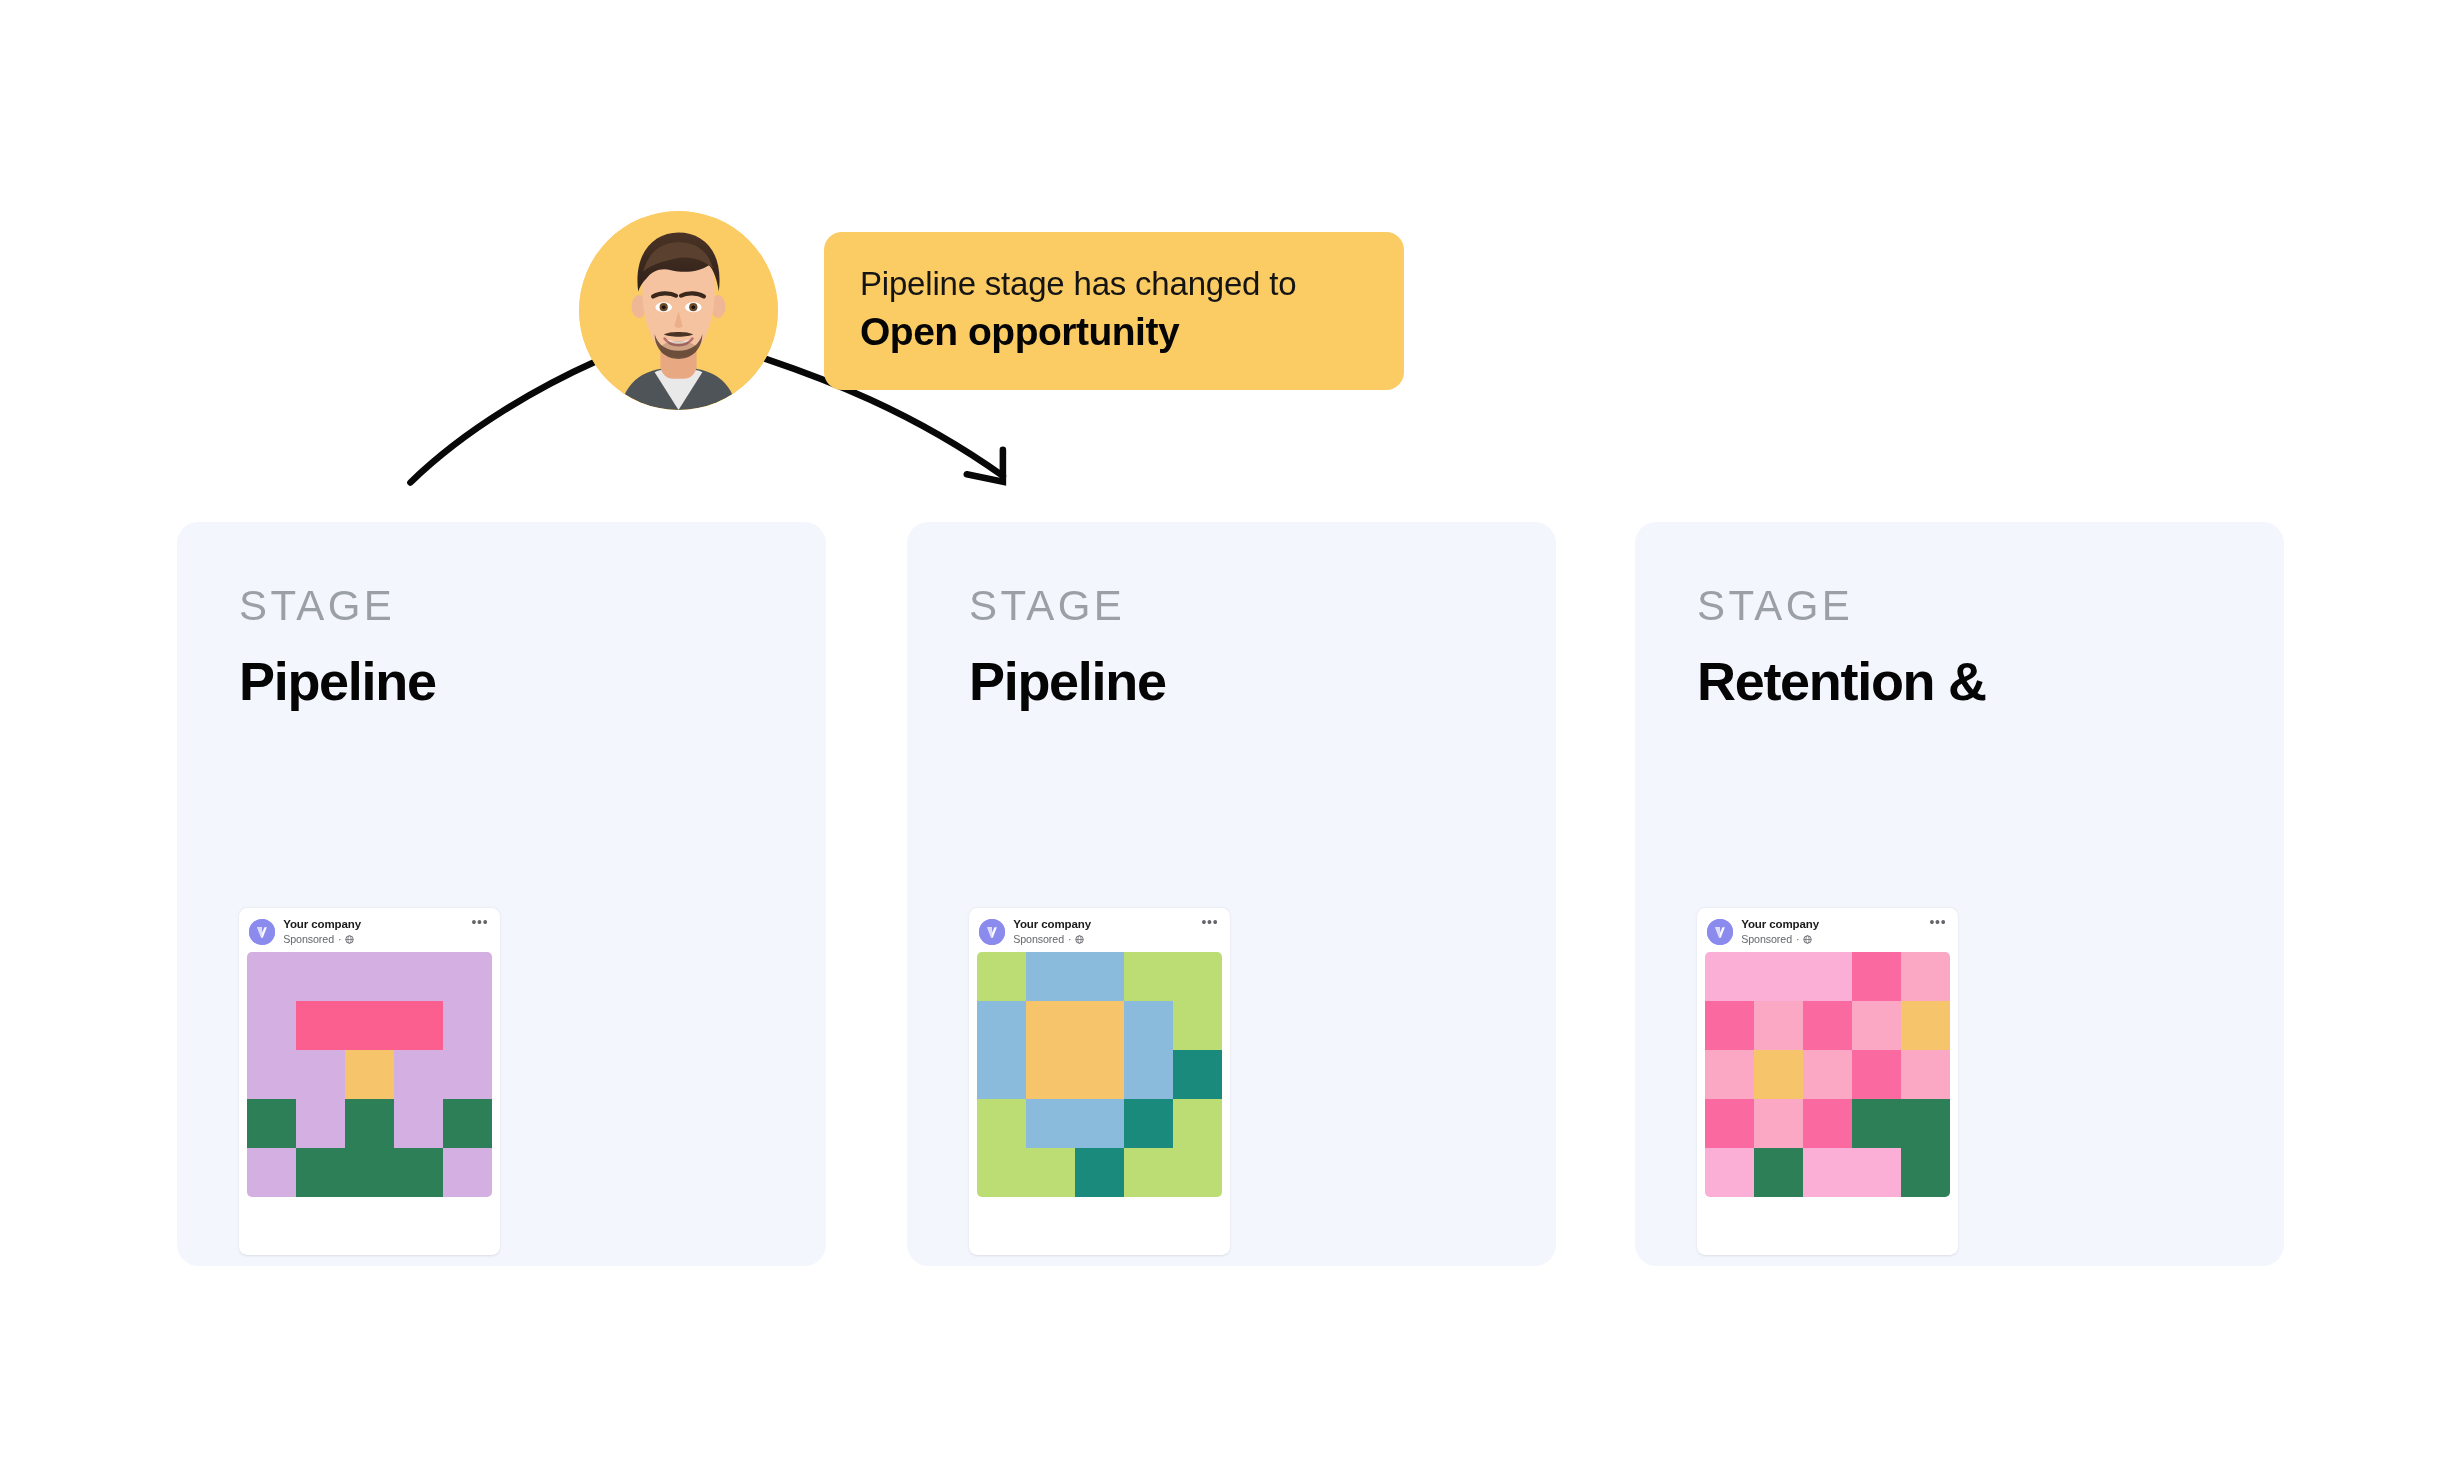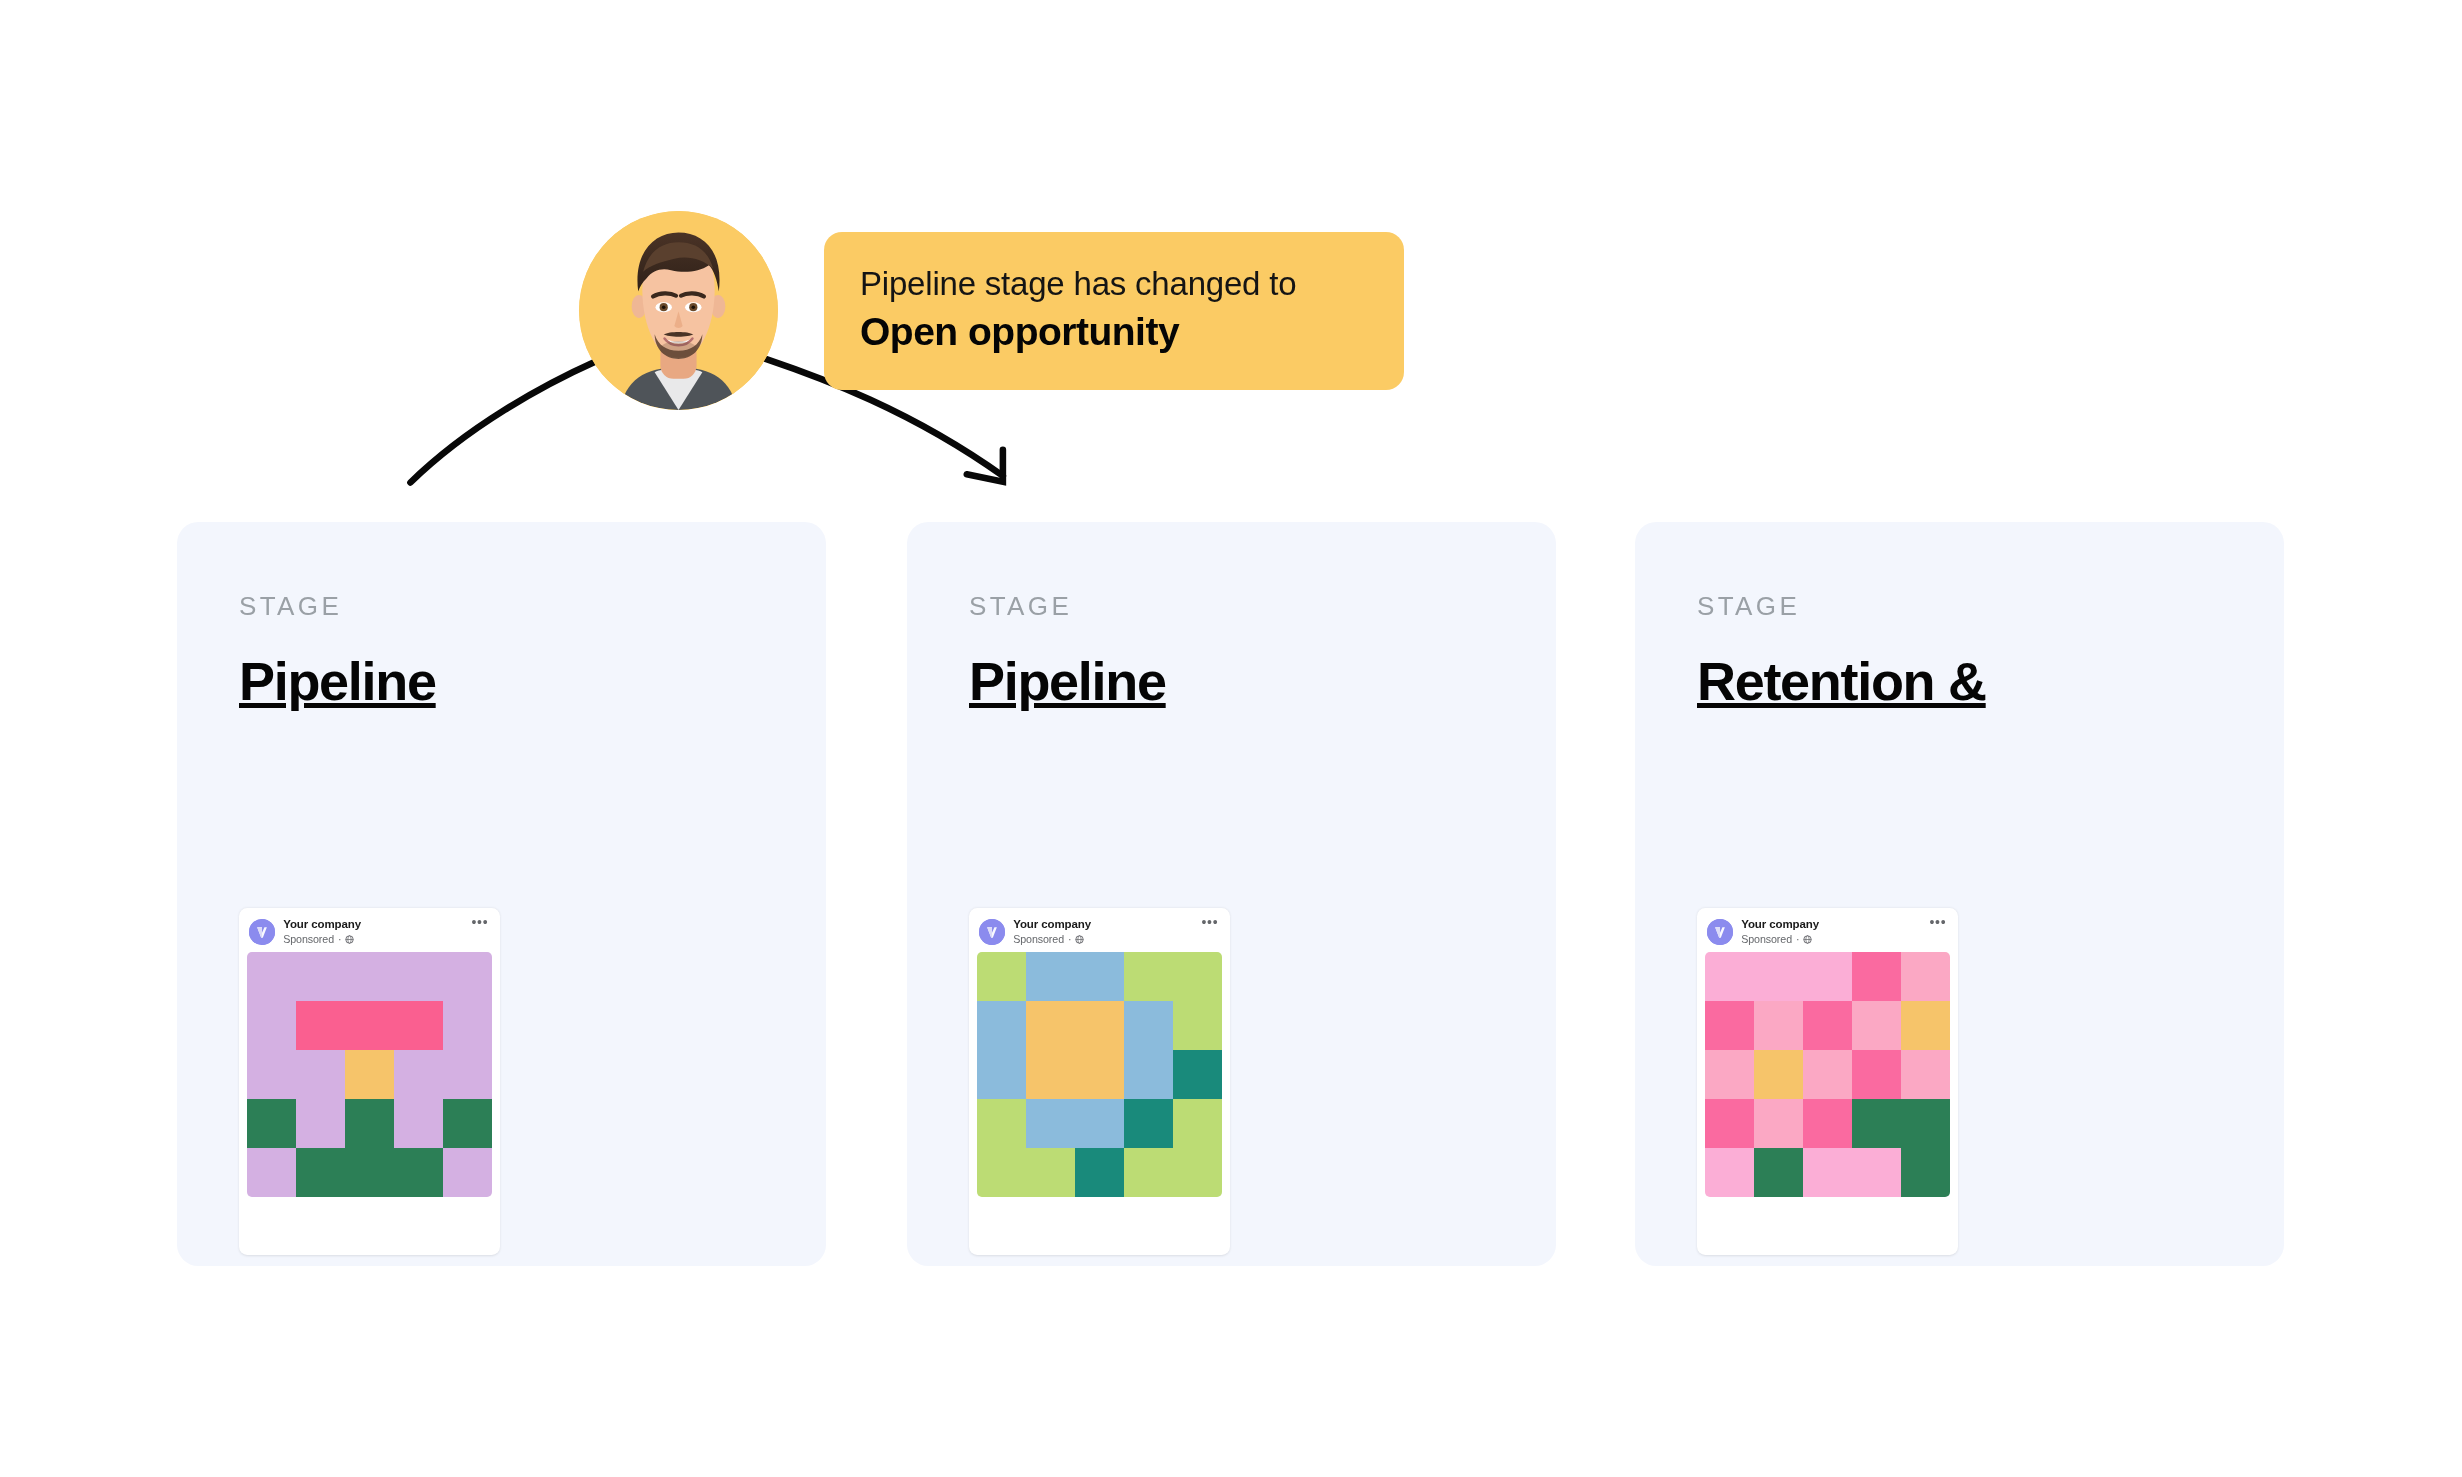--- a/index.html
+++ b/index.html
@@ -76,35 +76,34 @@
     background: #F3F6FD;
     border-radius: 21.3px;
     box-sizing: border-box;
     padding: 66px 0 0 62px;
   }
   #stage-card-0 { left: 177px; }
   #stage-card-1 { left: 907px; }
   #stage-card-2 { left: 1635px; }
 
   .stage-eyebrow {
-    font-size: 26px;
+    font-size: 42px;
     line-height: 36px;
     letter-spacing: 3.4px;
     color: #9AA0A6;
     font-weight: 400;
   }
   .stage-title {
     margin-top: 29.5px;
     font-size: 54px;
     line-height: 1.0;
     font-weight: 700;
     color: #050505;
     letter-spacing: -1.3px;
     max-width: 525px;
-    text-decoration: underline;
   }
   .stage-title .tl { display: block; }
 
   
   .ad-card {
     position: absolute;
     left: 62px;
     top: 386px;
     width: 261px;
     height: 347px;

